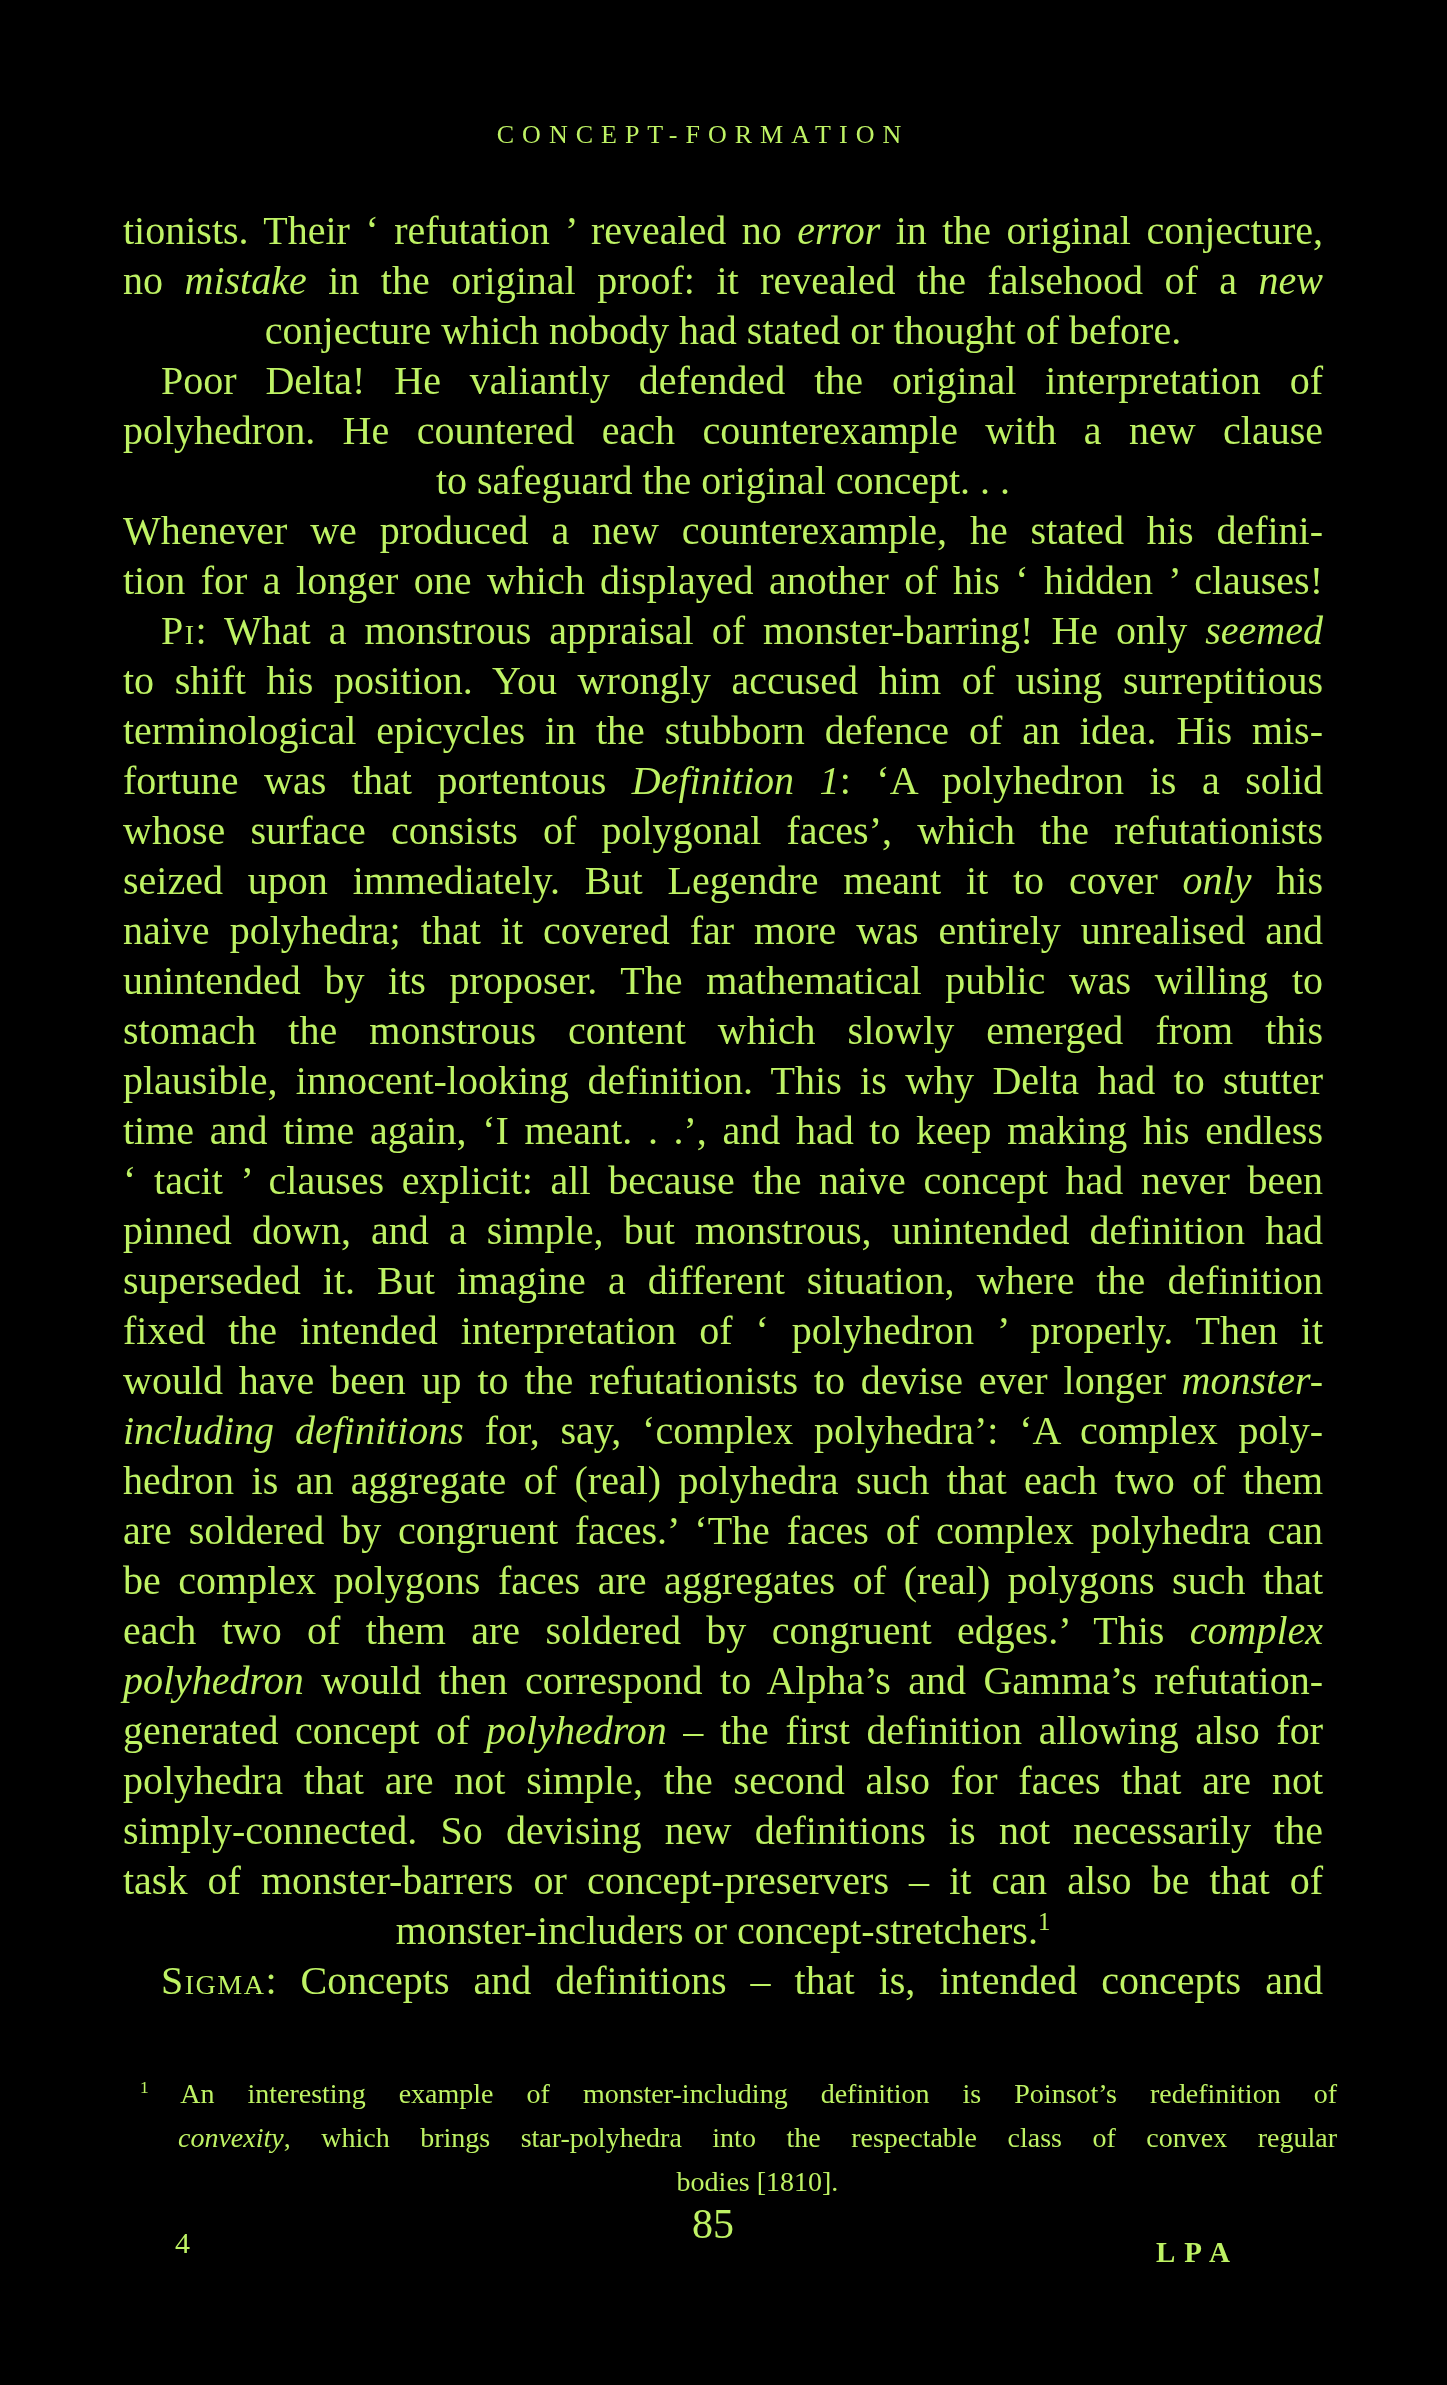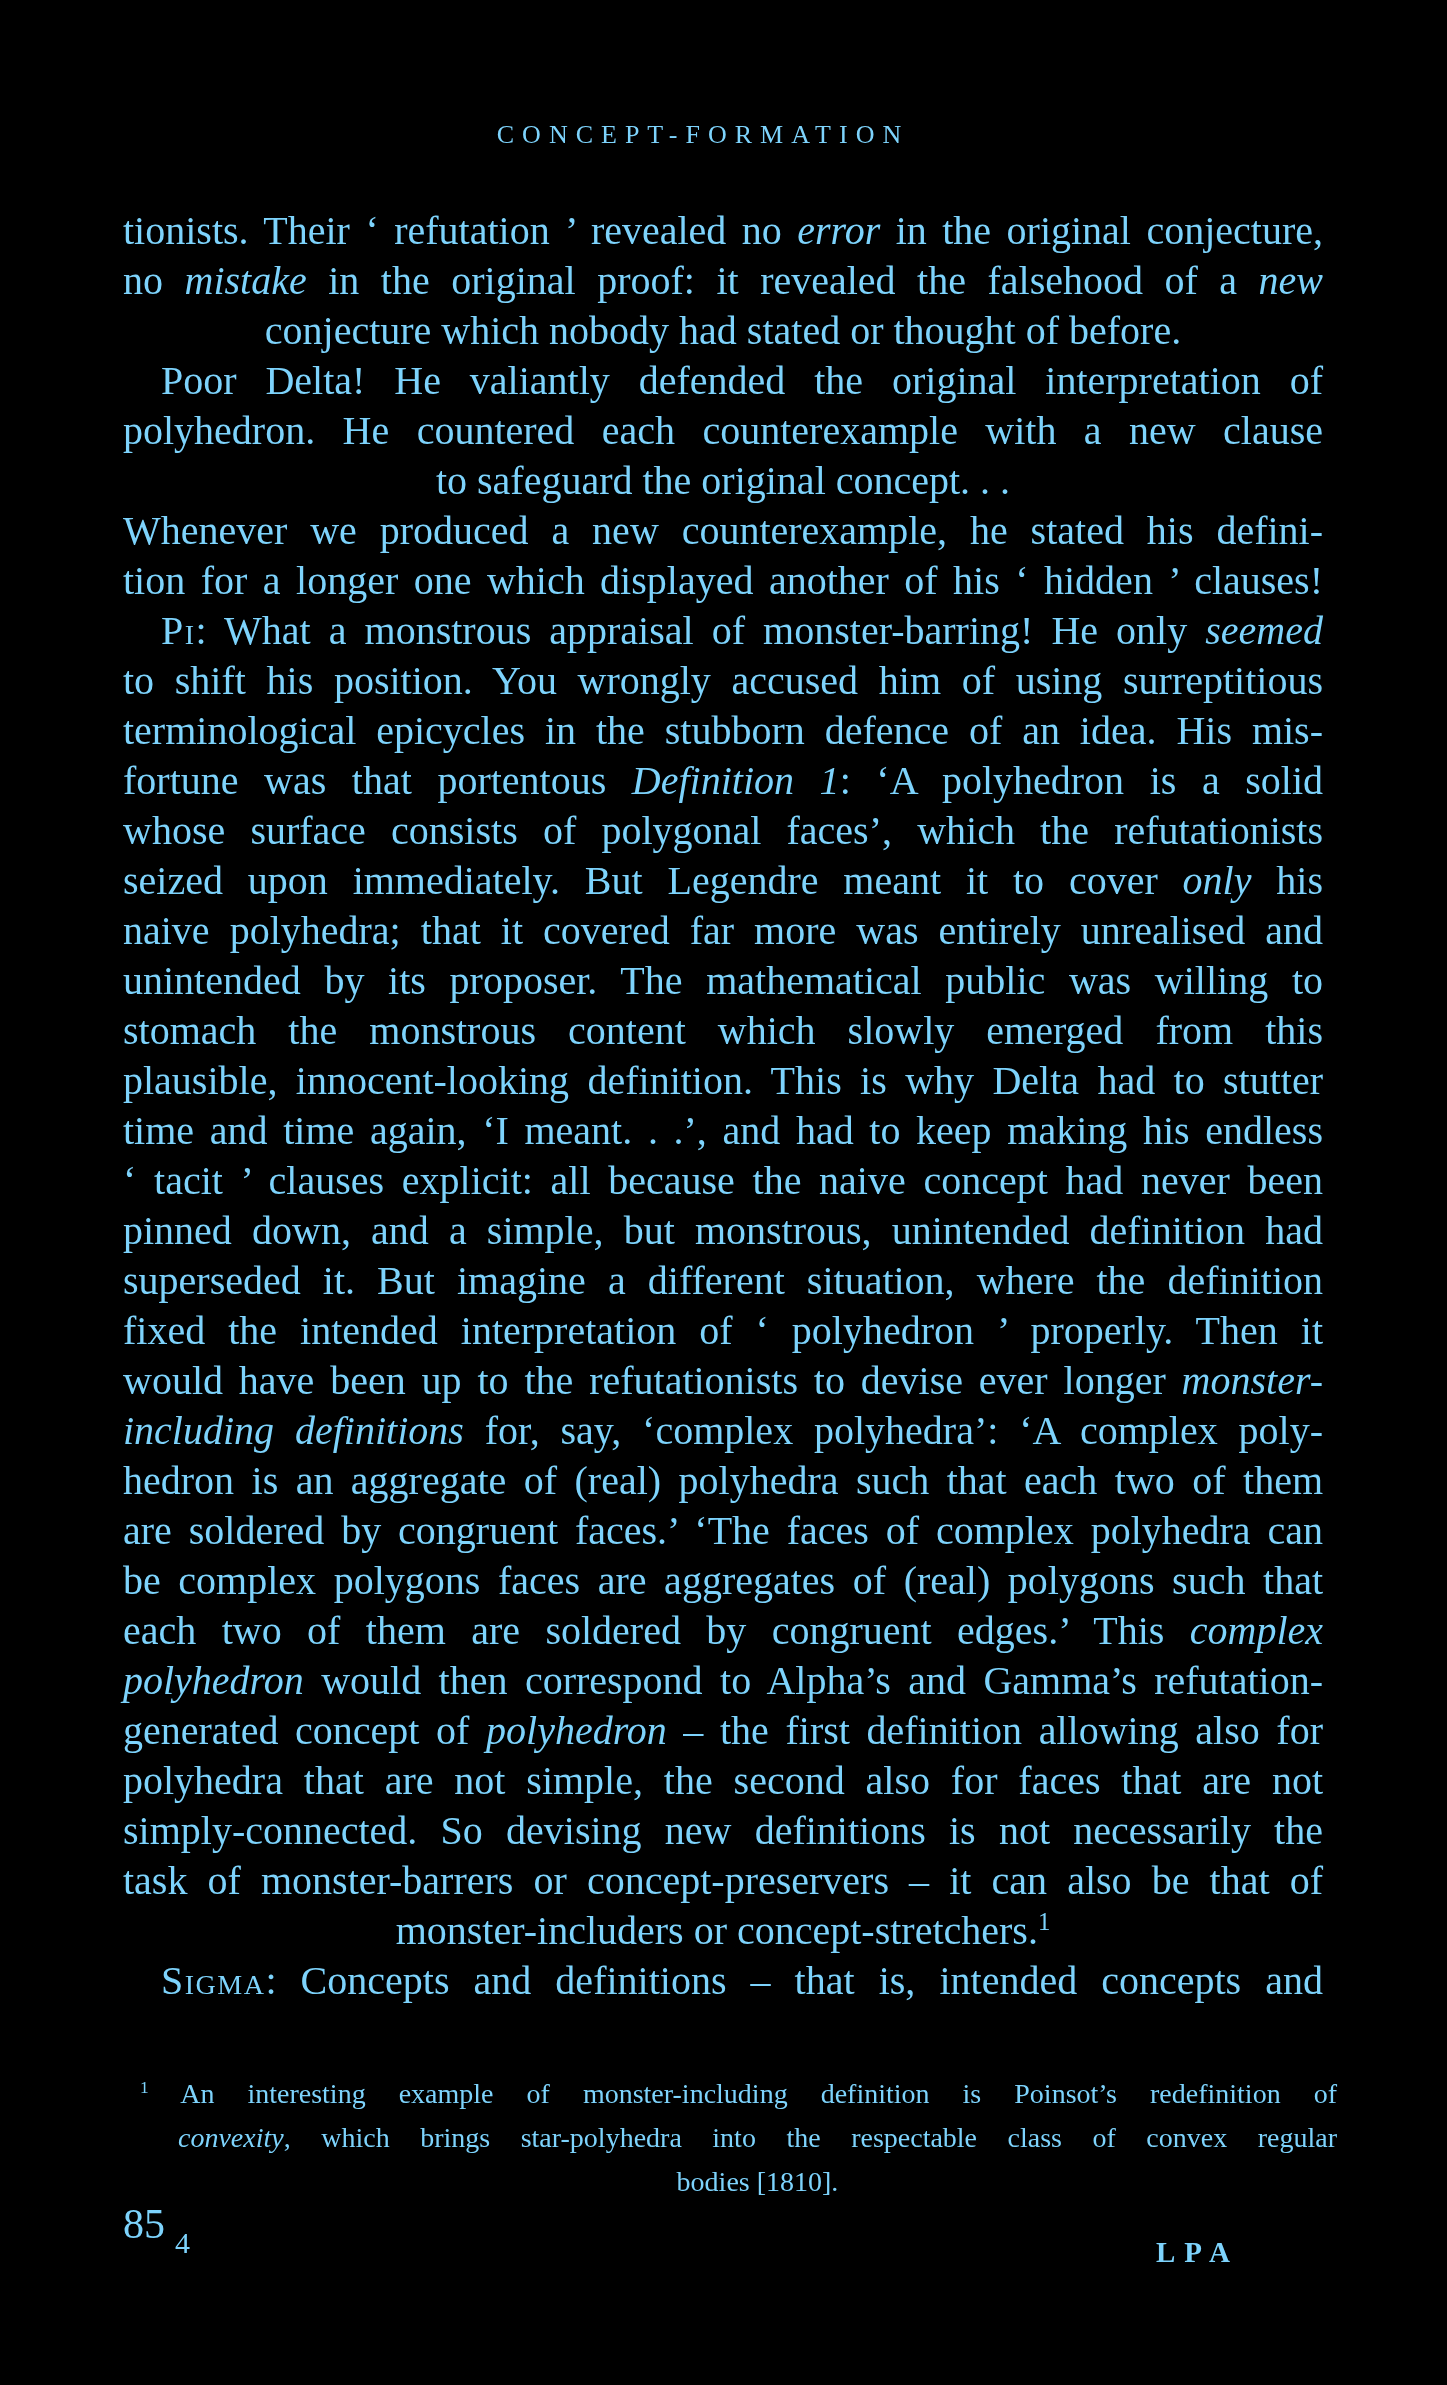--- a/index.html
+++ b/index.html
@@ -46,34 +46,35 @@
   .footnote .line.hang { text-indent: -38px; }
 
   .footer-left {
     position: absolute;
     left: 175px; top: 2226px;
     font-size: 30px;
   }
   .footer-center {
     position: absolute;
     left: 123px; top: 2200px; width: 1180px;
+    text-align: center;
     font-size: 42px;
   }
   .footer-right {
     position: absolute;
     left: 1156px; top: 2236px;
     font-size: 29px;
     font-weight: bold;
     letter-spacing: 9px;
   }
 </style>
 </head>
 <body style="background: rgb(0, 0, 0);">
 
-<div class="page" style="color: #7dd3fc;">
+<div class="page" style="color: #bef264;">
   <div class="running-head">CONCEPT-FORMATION</div>
   <div class="body-text" id="body-text">
       <div class="line j"><span>tionists. Their ‘ refutation ’ revealed no </span><span class="it">error</span><span> in the original conjecture,</span></div>
       <div class="line j"><span>no </span><span class="it">mistake</span><span> in the original proof: it revealed the falsehood of a </span><span class="it">new</span></div>
       <div class="line"><span>conjecture which nobody had stated or thought of before.</span></div>
       <div class="line j indent"><span>Poor Delta! He valiantly defended the original interpretation of</span></div>
       <div class="line j"><span>polyhedron. He countered each counterexample with a new clause</span></div>
       <div class="line"><span>to safeguard the original concept. . .</span></div>
       <div class="line j"><span>Whenever we produced a new counterexample, he stated his defini-</span></div>
       <div class="line j"><span>tion for a longer one which displayed another of his ‘ hidden ’ clauses!</span></div>

